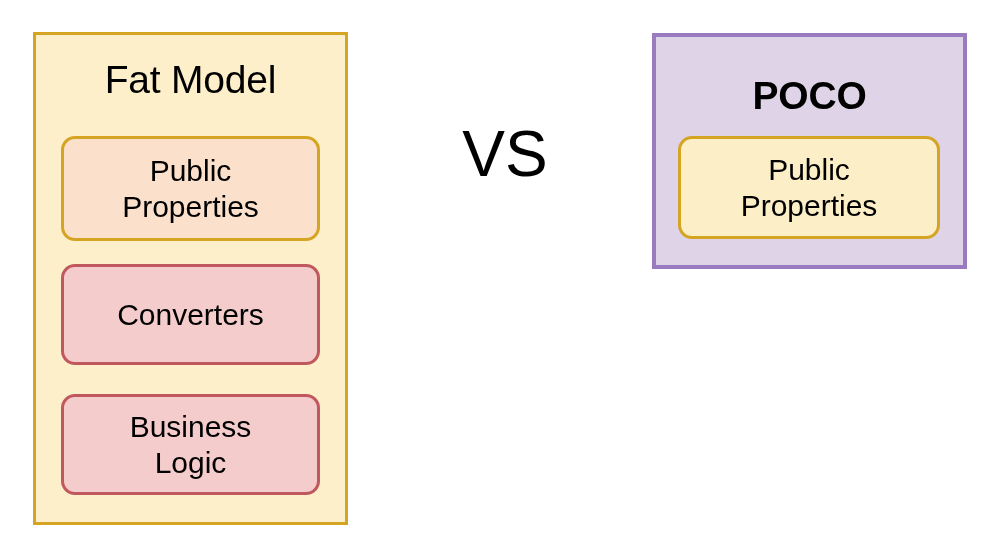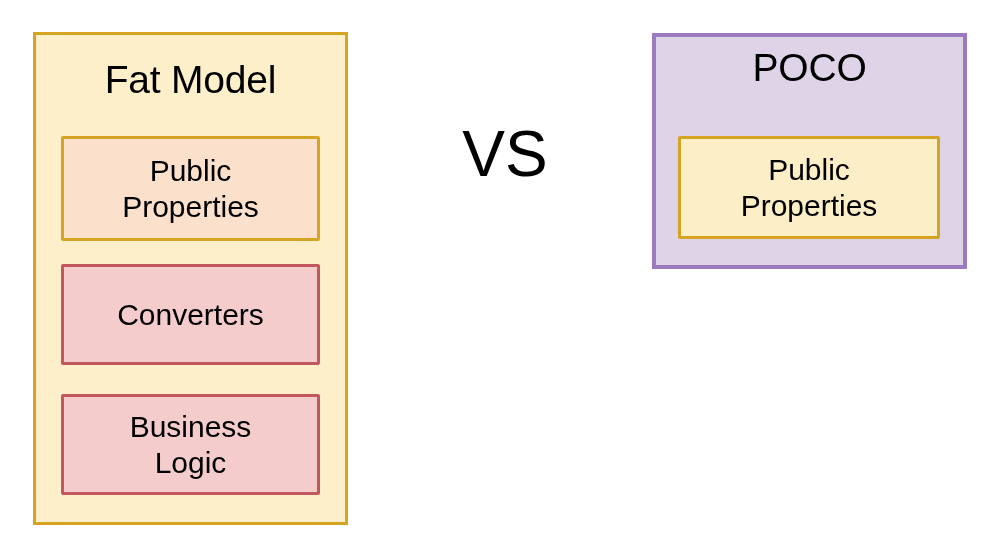--- a/index.html
+++ b/index.html
@@ -54,35 +54,35 @@
     font-size: 39px;
     line-height: 46px;
     font-weight: 400;
     letter-spacing: -0.2px;
     text-align: center;
     white-space: nowrap;
     user-select: none;
   }
 
   .group-fat .group-title { margin-top: 22px; }
-  .group-poco .group-title { margin-top: 8px; }
+  .group-poco .group-title { margin-top: 36px; font-weight: bold; }
 
   
   .chip {
     position: absolute;
     box-sizing: border-box;
     display: flex;
     align-items: center;
     justify-content: center;
     text-align: center;
     color: #000000;
     font-size: 30px;
     line-height: 36px;
     font-weight: 400;
-    border-radius: 2px;
+    border-radius: 14px;
   }
 
   .chip-gold {
     background: #FBE0CB;
     border: 3px solid #D6A423;
   }
 
   .chip-gold-yellow {
     background: #FCEFC7;
     border: 3px solid #D6A423;

